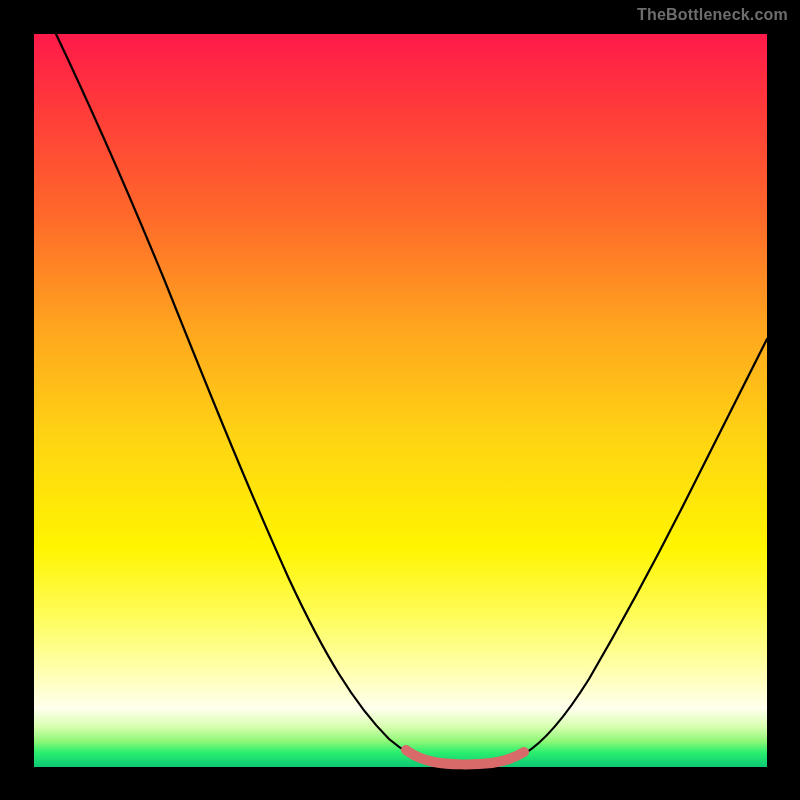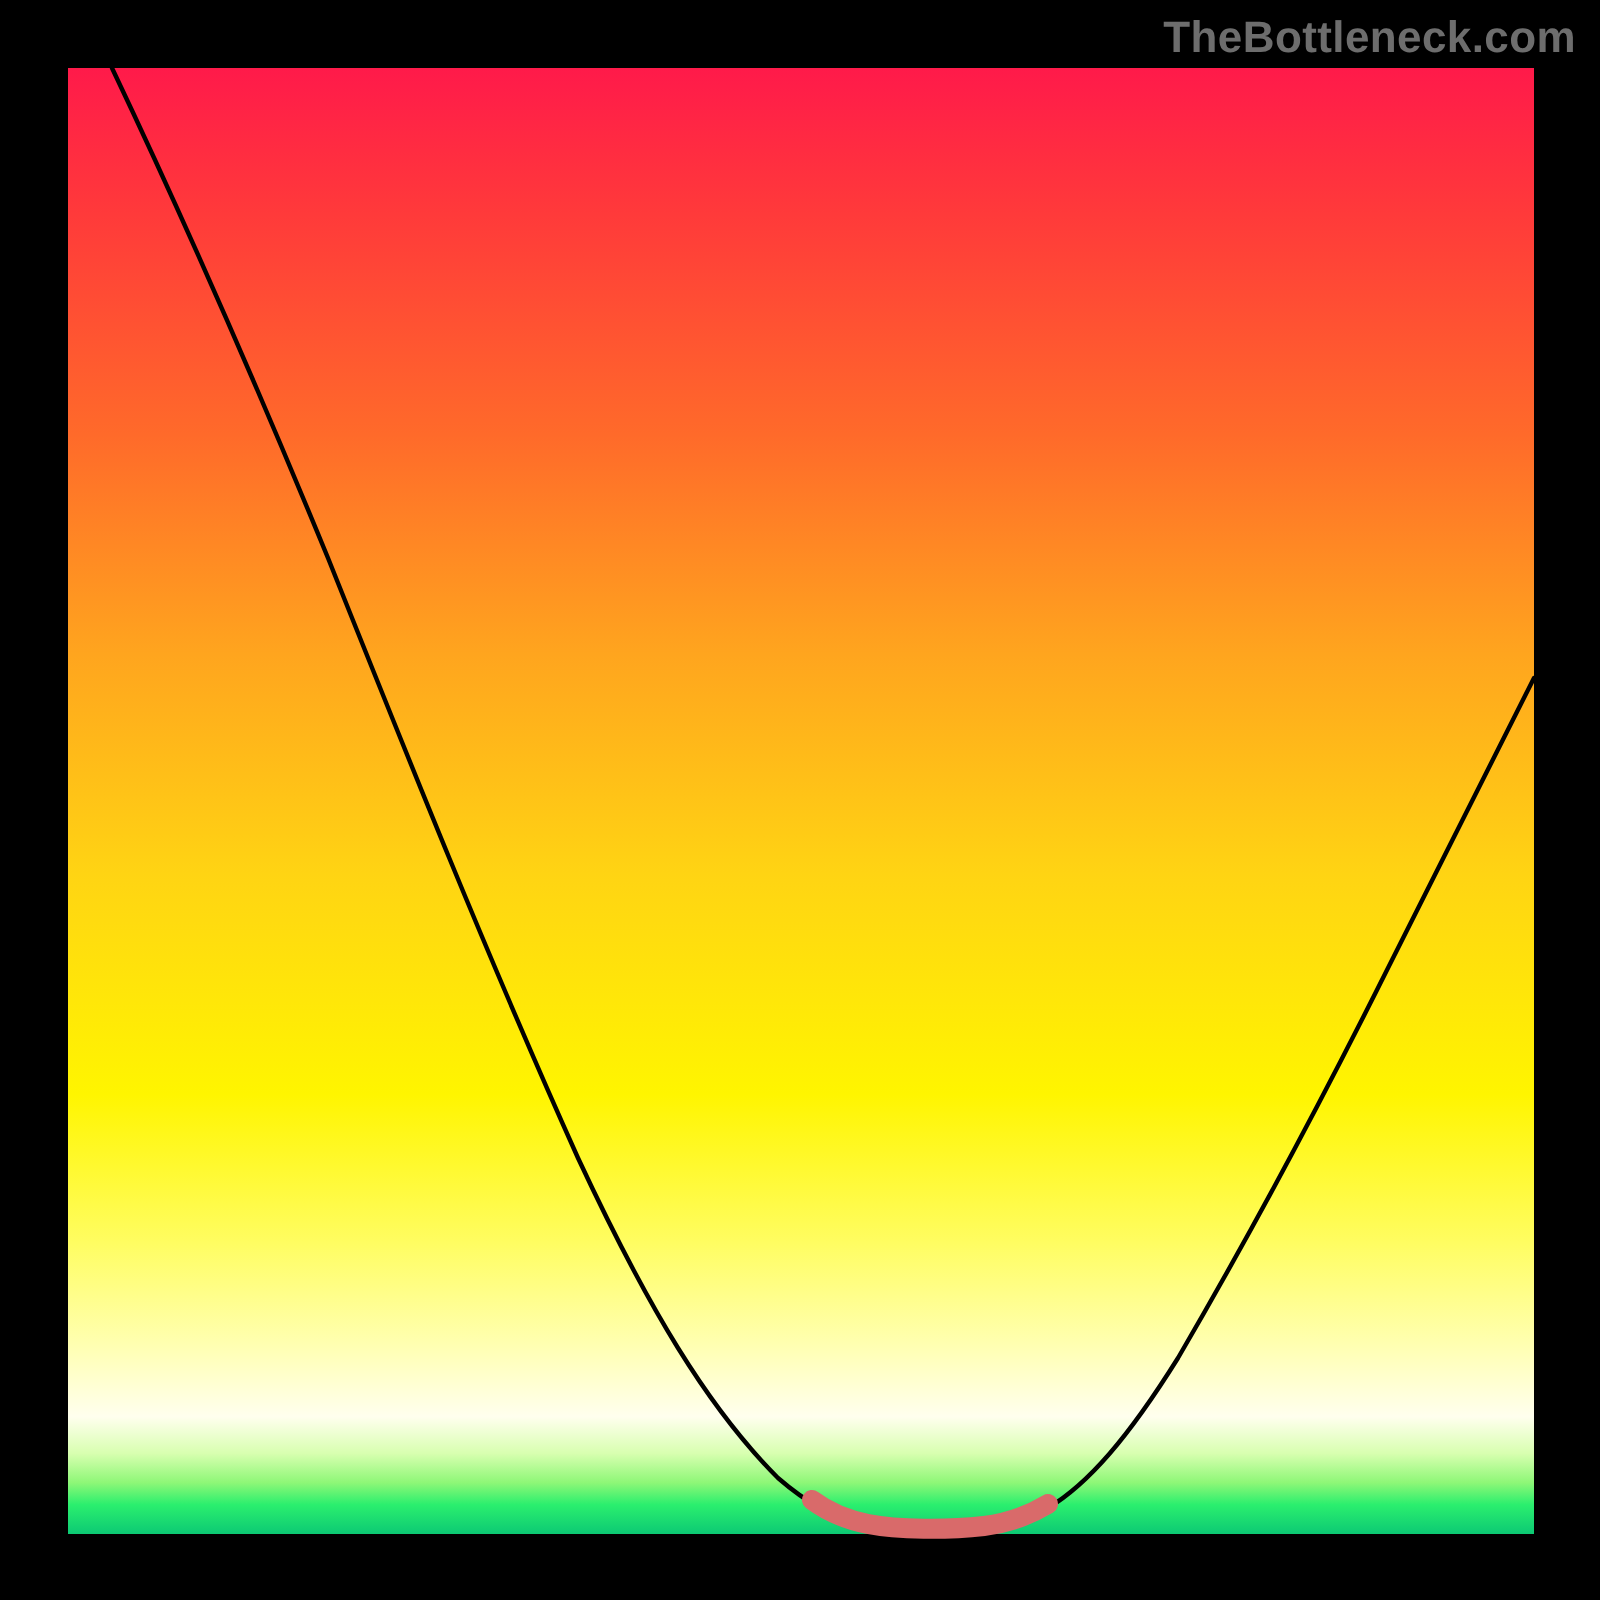--- a/index.html
+++ b/index.html
@@ -42,21 +42,21 @@
     position: absolute;
     left: 0; top: 0;
     width: 733px;
     height: 733px;
     overflow: visible;
   }
   .watermark {
     position: absolute;
     top: 6px;
     right: 12px;
-    font-size: 22px;
+    font-size: 16px;
     font-weight: 600;
     color: #6d6d6d;
     letter-spacing: 0.2px;
     user-select: none;
   }
 </style>
 </head>
 <body>
 
 <div class="frame">

